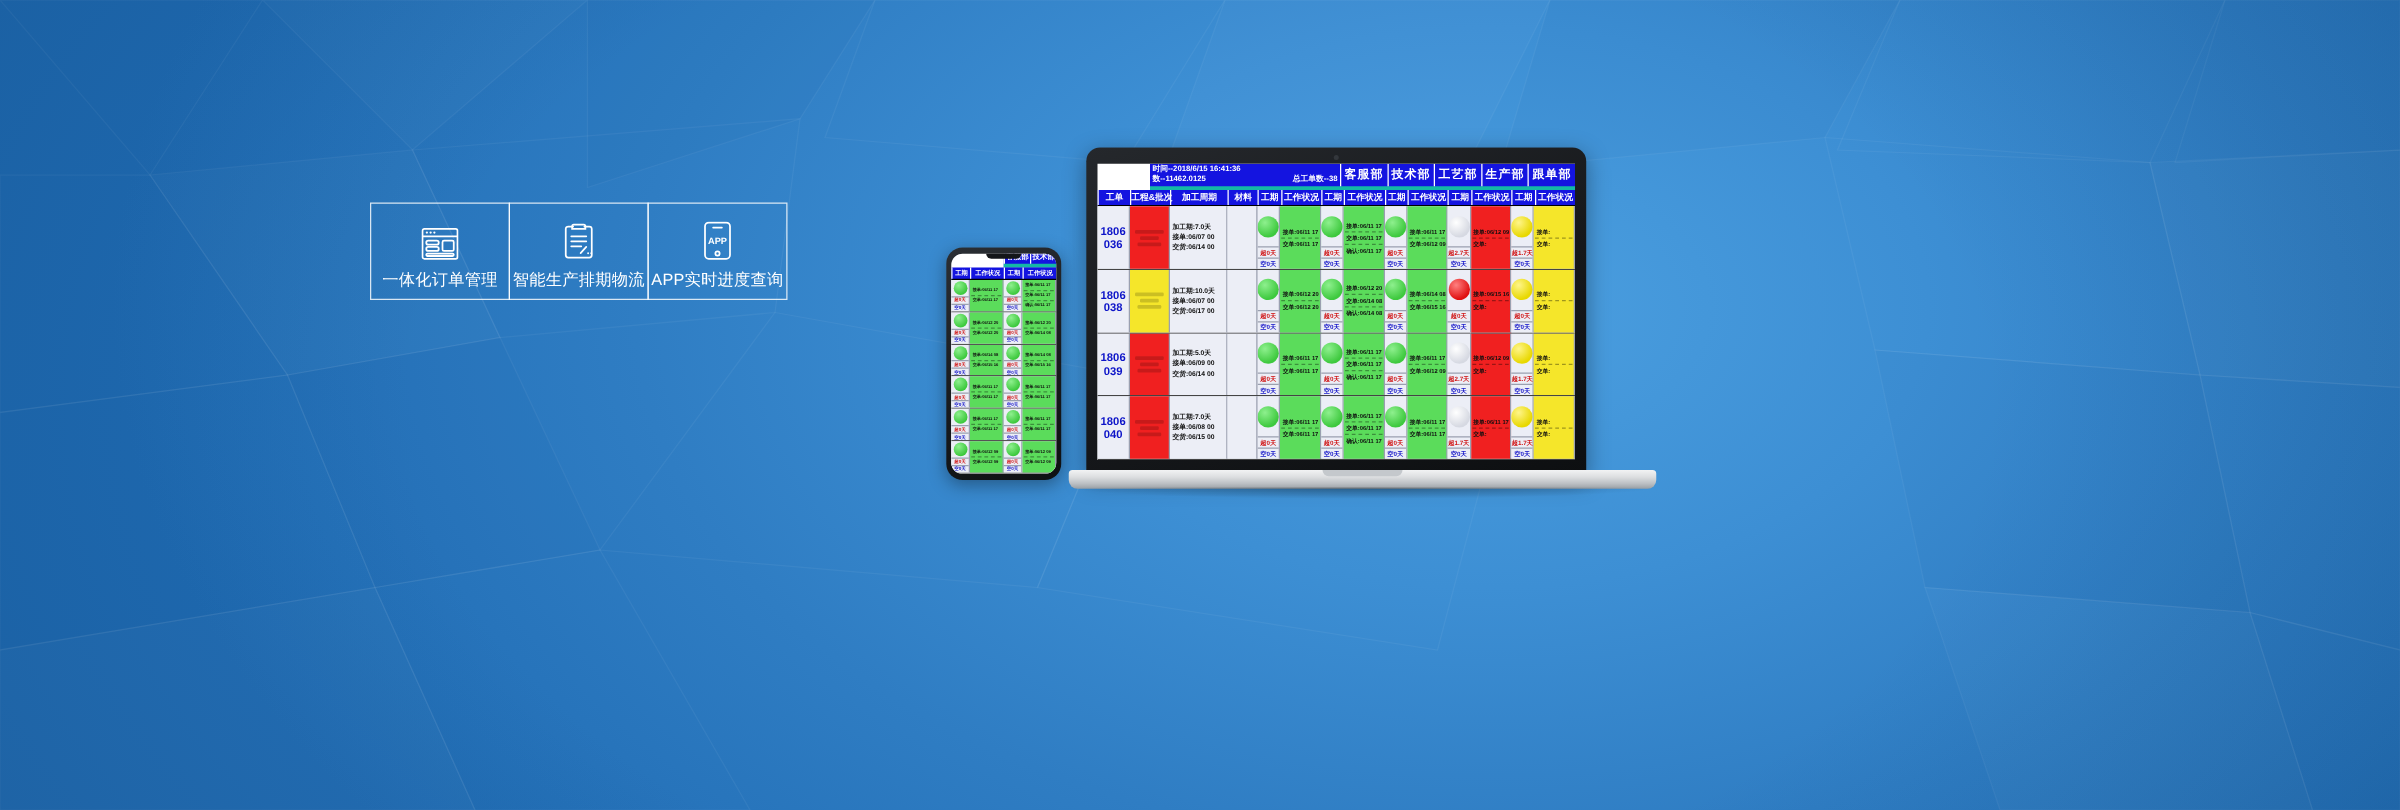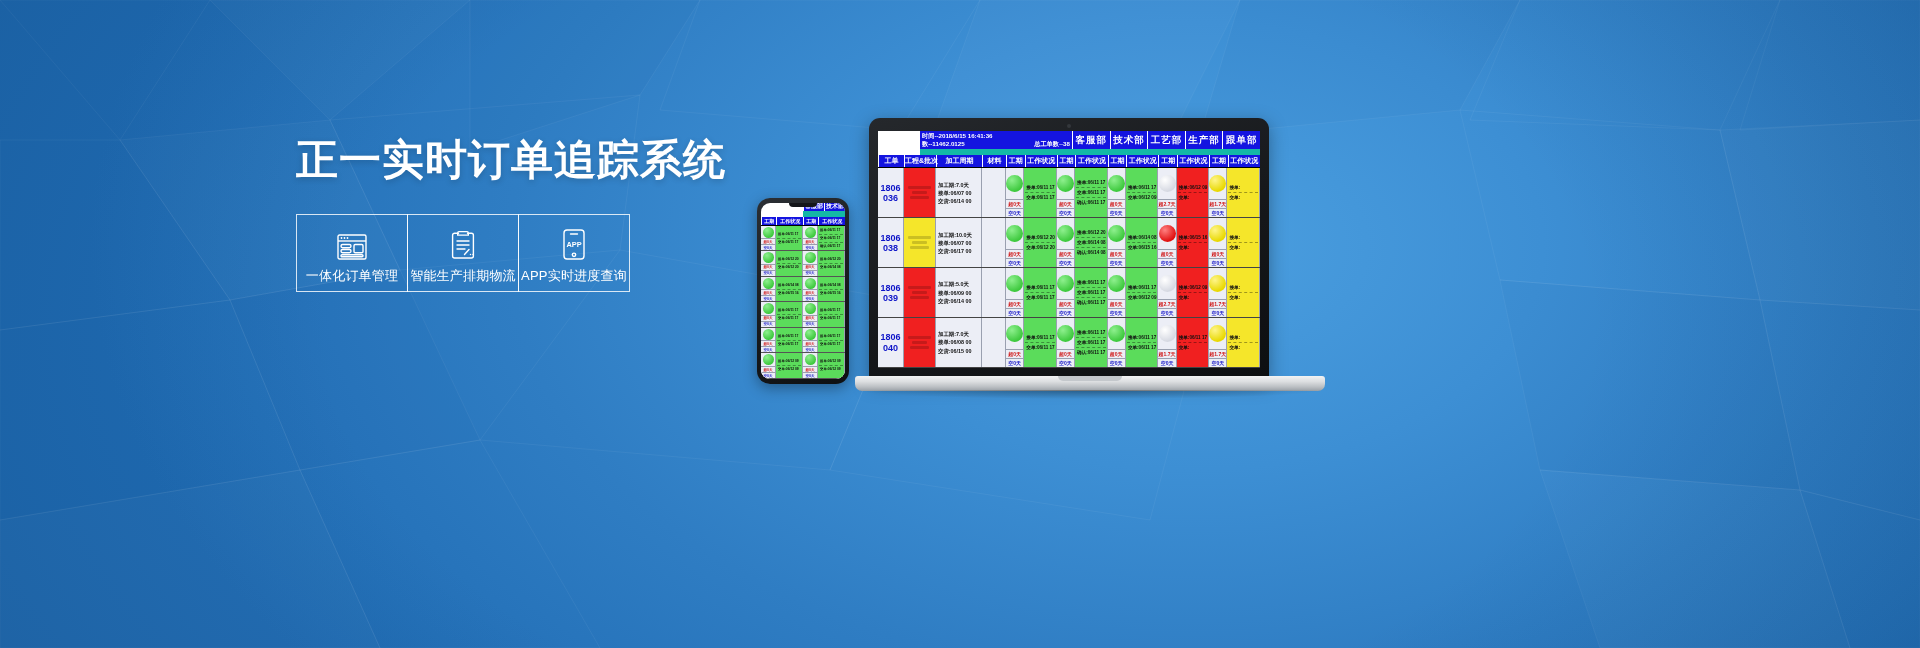--- a/index.html
+++ b/index.html
@@ -92,21 +92,21 @@
     width: 100%; height: 100%; background: #fff;
     border-radius: 9px; overflow: hidden; position: relative;
   }
 
   
   .erp { width: 100%; height: 100%; display: flex; flex-direction: column;
          font-family: "Liberation Sans", "DejaVu Sans", sans-serif; }
   .erp-topbar {
     background: #1414e0; color: #fff; display: flex;
     font-size: 6.2px; font-weight: 700; line-height: 1.32;
-    border-bottom: 6px solid #14b8a6;
+    border-bottom: 3px solid #14b8a6;
     margin-left: 42px;
   }
   .erp-topbar .meta { width: 152px; padding: 1px 2px; }
   .erp-topbar .meta .mrow { display: flex; justify-content: space-between; white-space: nowrap; }
   .erp-topbar .dept {
     flex: 1; display: flex; align-items: center; justify-content: center;
     font-size: 9.5px; border-left: 1px solid #fff; letter-spacing: 1px;
   }
   .erp-sub {
     background: #1414e0; color: #fff; display: flex;
@@ -198,21 +198,20 @@
       <path d="M470,0 L700,0 L640,95 L470,150 Z"></path>
       <path d="M1240,0 L1520,0 L1460,110 L1200,135 Z"></path>
       <path d="M230,300 L400,270 L480,440 L300,470 Z"></path>
       <path d="M1500,280 L1760,300 L1800,490 L1540,470 Z"></path>
     </g>
   </svg>
   <div id="bg-vig"></div>
 </div>
 
 <div id="copy">
-  <div class="headline">正一实时订单追踪系统</div>
 
   <div id="features">
 
     <div class="feature">
       <span class="ficon">
         <svg width="30" height="26" viewBox="0 0 30 26" fill="none" stroke="#ffffff" stroke-width="1.4">
           <rect x="1" y="1" width="28" height="24" rx="1.5"></rect>
           <line x1="1" y1="7" x2="29" y2="7"></line>
           <circle cx="4.5" cy="4" r=".9" fill="#fff" stroke="none"></circle>
           <circle cx="7.5" cy="4" r=".9" fill="#fff" stroke="none"></circle>

